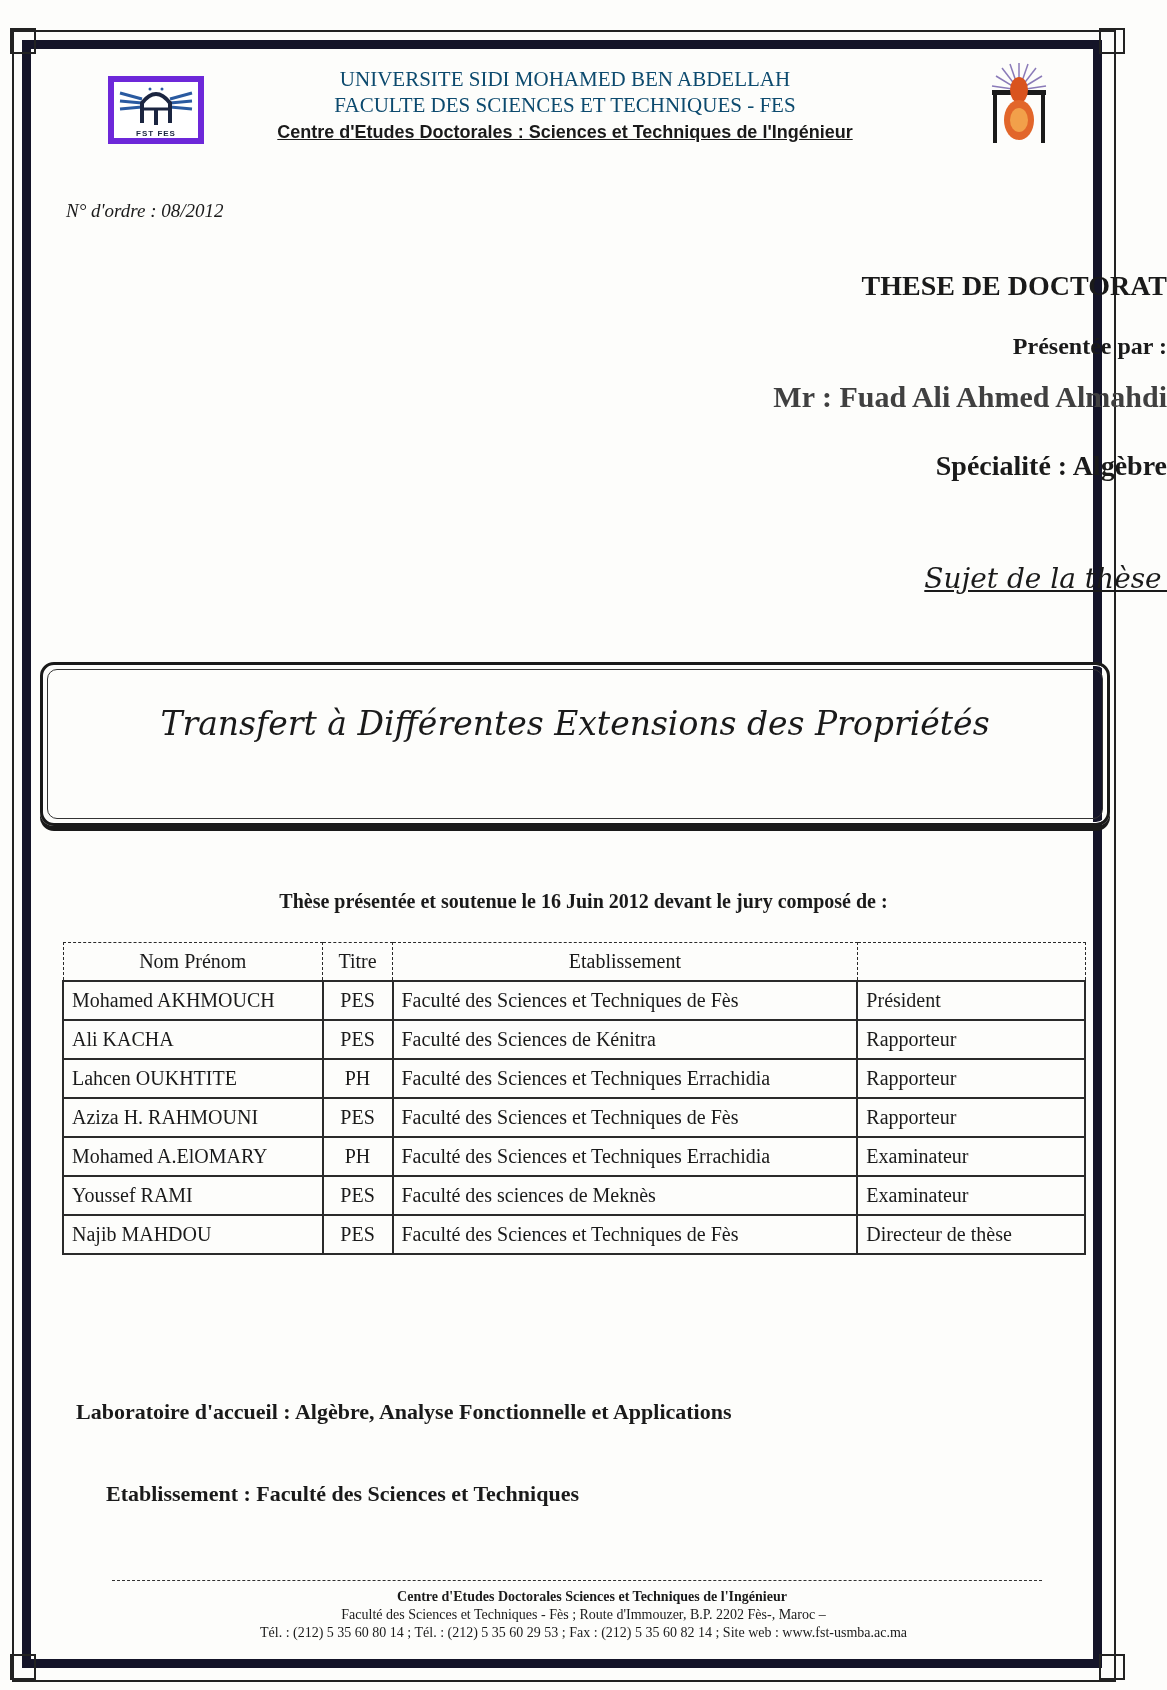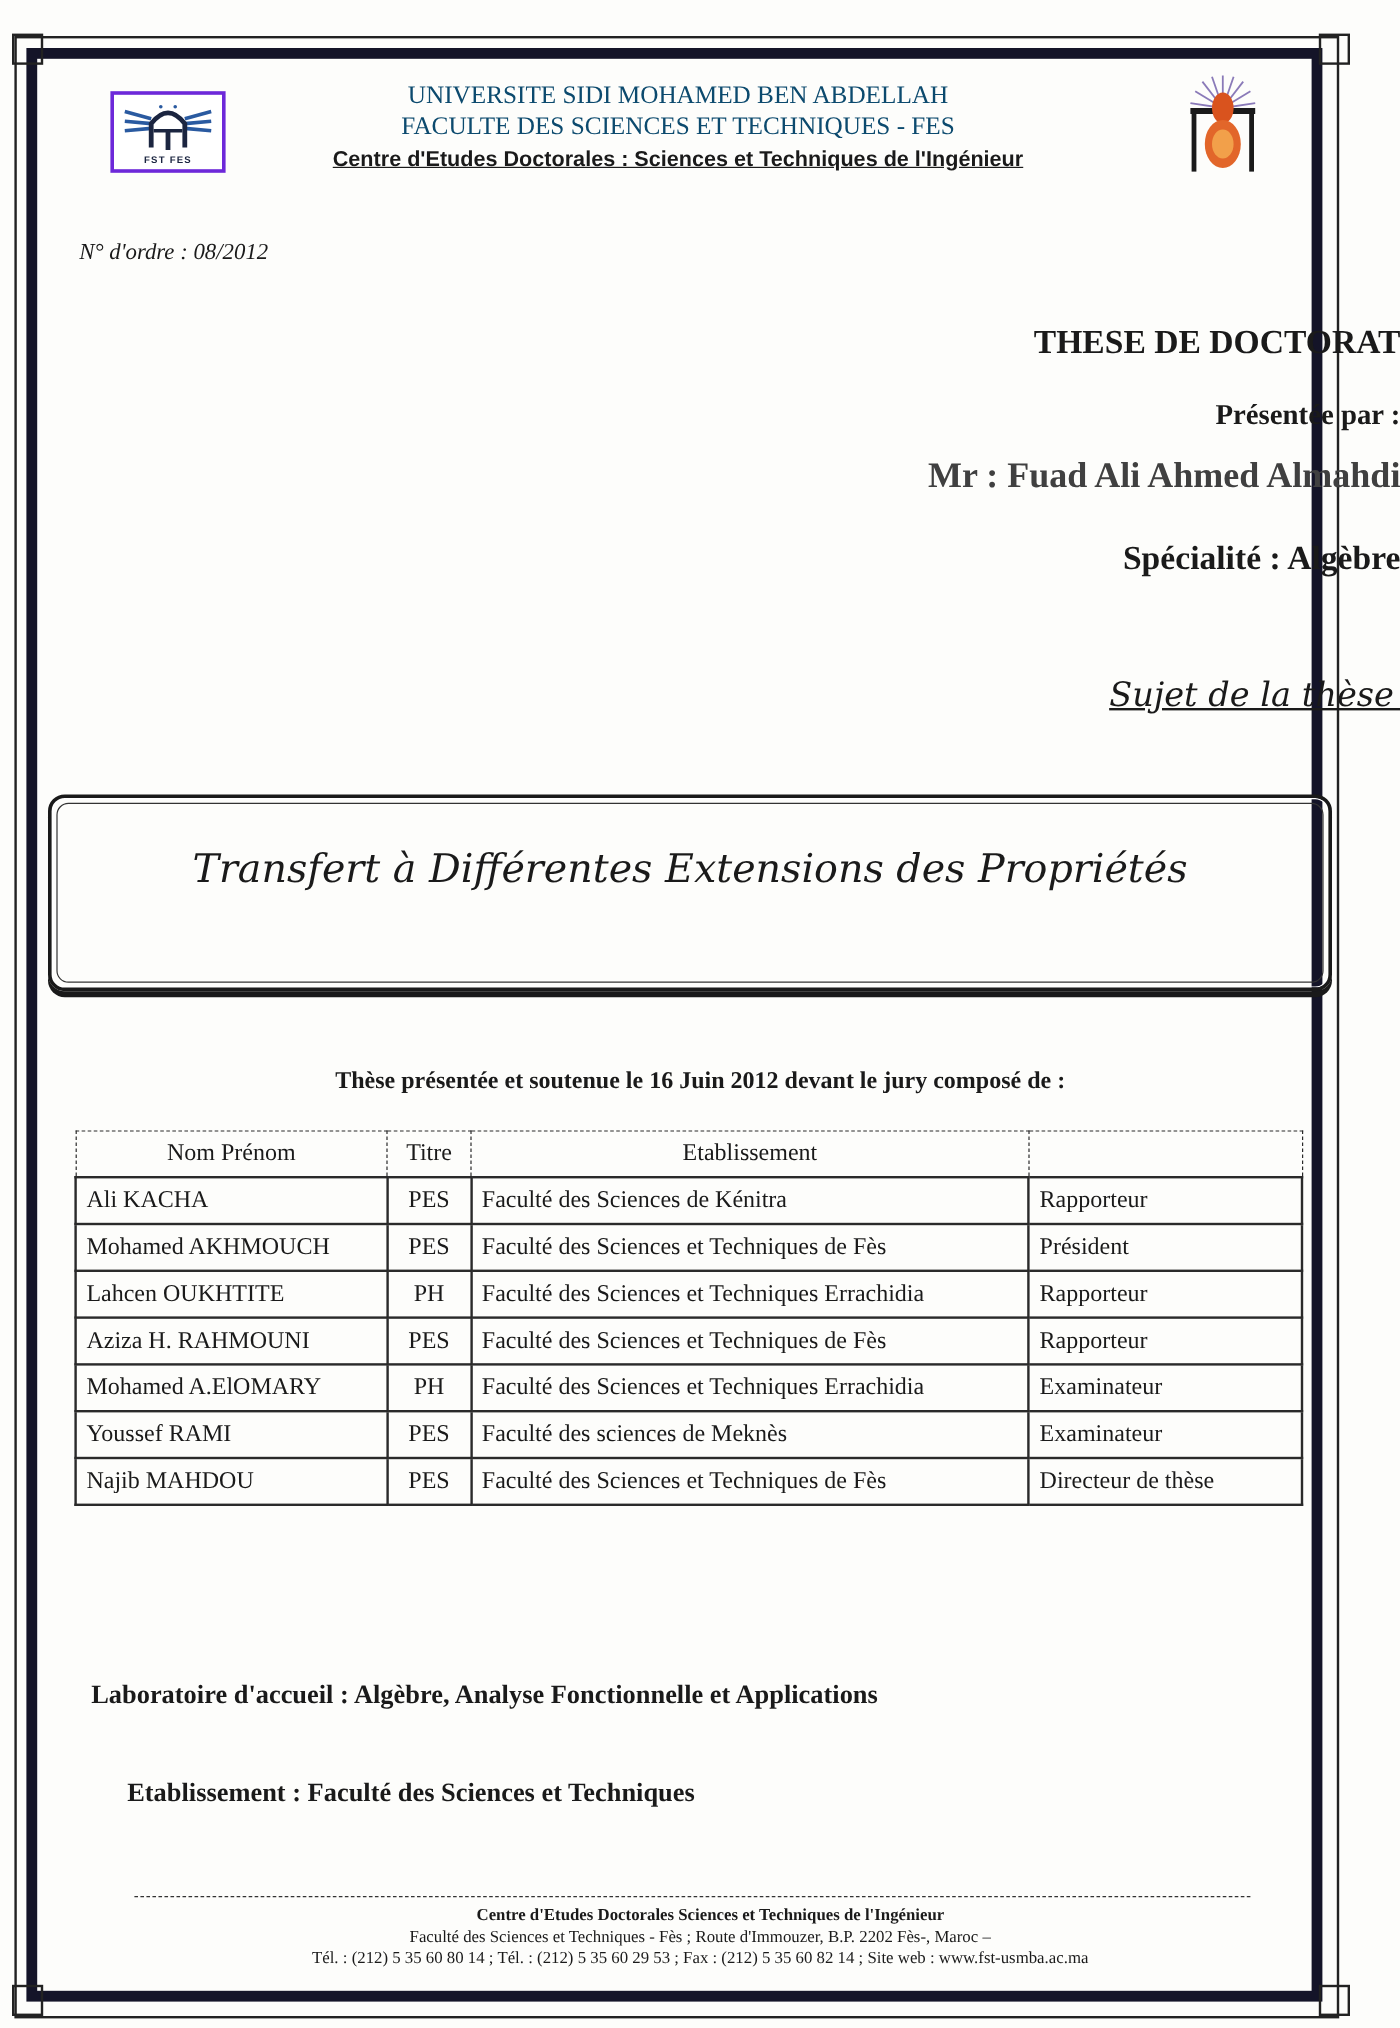--- a/index.html
+++ b/index.html
@@ -17,22 +17,22 @@
     border-top: 9px solid #141428; border-bottom: 9px solid #141428;
     box-sizing: border-box;
   }
   .corner { position: absolute; width: 22px; height: 22px; border: 2px solid #222; background: transparent; }
   .c-tl { left: 10px; top: 28px; }
   .c-tr { right: 42px; top: 28px; }
   .c-bl { left: 10px; bottom: 10px; }
   .c-br { right: 42px; bottom: 10px; }
 
   .logo-left {
-    position: absolute; left: 92px; top: 76px; width: 96px; height: 68px;
-    border: 3px solid #6d28d9; background: #fff; box-sizing: border-box;
+    position: absolute; left: 108px; top: 76px; width: 96px; height: 68px;
+    border: 6px solid #6d28d9; background: #fff; box-sizing: border-box;
     display: flex; flex-direction: column; align-items: center; justify-content: center;
   }
   .logo-left svg { display: block; }
   .logo-left .tag { font-size: 8px; font-weight: bold; color: #1b2540; font-family: "Liberation Sans", sans-serif; letter-spacing: 1px; }
   .logo-right { position: absolute; left: 988px; top: 62px; width: 62px; height: 86px; }
 
   .hdr { position: absolute; left: 220px; top: 66px; width: 690px; text-align: center; }
   .hdr .l1, .hdr .l2 { font-size: 21px; line-height: 26px; color: #0c4a6e; }
   .hdr .l3 {
     font-family: "Liberation Sans", sans-serif; font-weight: bold; font-size: 18px;
@@ -166,30 +166,30 @@
   <thead>
     <tr>
       <th>Nom Prénom</th>
       <th>Titre</th>
       <th>Etablissement</th>
       <th></th>
     </tr>
   </thead>
   <tbody>
     <tr>
+      <td>Mohamed AKHMOUCH</td>
+      <td class="c-titre">PES</td>
+      <td>Faculté des Sciences et Techniques de Fès</td>
+      <td>Président</td>
+    </tr>
+    <tr>
       <td>Ali KACHA</td>
       <td class="c-titre">PES</td>
       <td>Faculté des Sciences de Kénitra</td>
       <td>Rapporteur</td>
-    </tr>
-    <tr>
-      <td>Mohamed AKHMOUCH</td>
-      <td class="c-titre">PES</td>
-      <td>Faculté des Sciences et Techniques de Fès</td>
-      <td>Président</td>
     </tr>
     <tr>
       <td>Lahcen OUKHTITE</td>
       <td class="c-titre">PH</td>
       <td>Faculté des Sciences et Techniques Errachidia</td>
       <td>Rapporteur</td>
     </tr>
     <tr>
       <td>Aziza H. RAHMOUNI</td>
       <td class="c-titre">PES</td>

